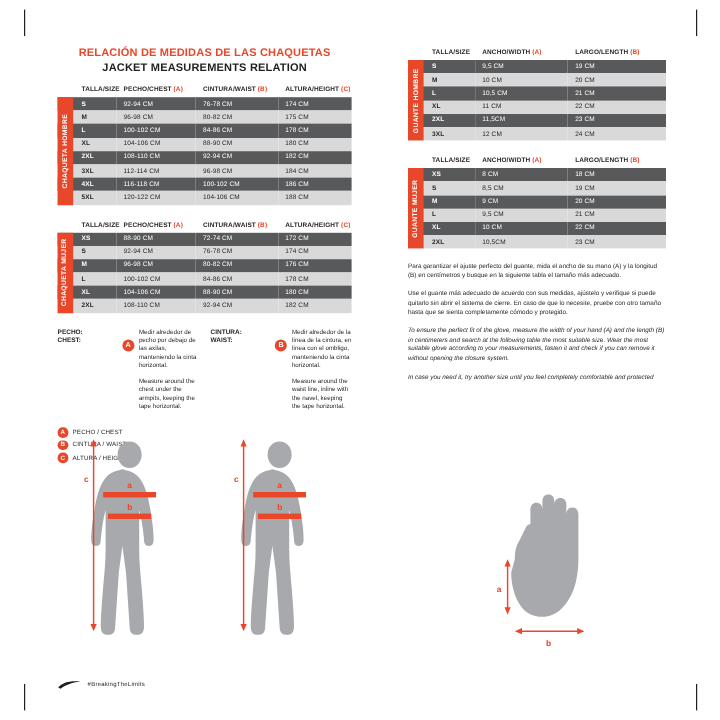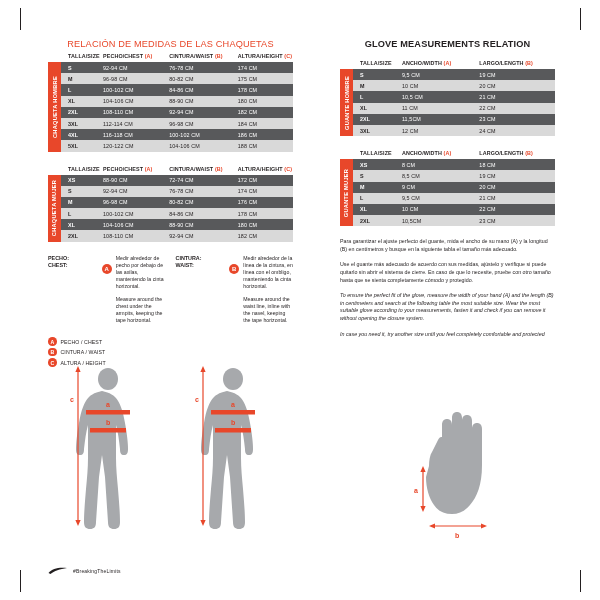--- a/index.html
+++ b/index.html
@@ -20,21 +20,21 @@
     position:absolute; background:#231f20;
   }
   .cm-v { width:1px; height:22px; }
 
   .col-left { position:absolute; left:48px; top:38px; width:245px; }
   .col-right { position:absolute; left:340px; top:38px; width:215px; }
 
   .title-es {
     color:#e8472a;
     font-size:9.2px;
-    font-weight:normal;
+    font-weight:bold;
     letter-spacing:0.15px;
     text-align:center;
     line-height:12px;
   }
   .title-en {
     color:#231f20;
     font-size:9.2px;
     font-weight:bold;
     letter-spacing:0.15px;
     text-align:center;
@@ -144,20 +144,21 @@
 
 <div class="page">
 
   <div class="crop-mark cm-v" style="left:20px; top:8px;"></div>
   <div class="crop-mark cm-v" style="left:580px; top:8px;"></div>
   <div class="crop-mark cm-v" style="left:20px; top:570px;"></div>
   <div class="crop-mark cm-v" style="left:580px; top:570px;"></div>
 
   <div class="col-left">
     <div class="title-es">RELACIÓN DE MEDIDAS DE LAS CHAQUETAS</div>
+    <div class="title-en">JACKET MEASUREMENTS RELATION</div>
 
     <div class="tblwrap">
       <div class="sidebar" id="men-jacket-sidebar" style="top: 12px; height: 90px;">
         <span>CHAQUETA HOMBRE</span>
       </div>
       <table class="sz">
         <thead>
           <tr>
             <th class="first" style="width:20%">TALLA/SIZE</th>
             <th style="width:27%"><span>PECHO/CHEST</span> <span class="mk">(A)</span></th>
@@ -348,21 +349,20 @@
       <text x="58" y="45" font-family="Liberation Sans, sans-serif" font-size="7" font-weight="bold" fill="#e8472a">a</text>
       <text x="58" y="63" font-family="Liberation Sans, sans-serif" font-size="7" font-weight="bold" fill="#e8472a">b</text>
       <text x="22" y="40" font-family="Liberation Sans, sans-serif" font-size="7" font-weight="bold" fill="#e8472a">c</text>
       <text x="183" y="45" font-family="Liberation Sans, sans-serif" font-size="7" font-weight="bold" fill="#e8472a">a</text>
       <text x="183" y="63" font-family="Liberation Sans, sans-serif" font-size="7" font-weight="bold" fill="#e8472a">b</text>
       <text x="147" y="40" font-family="Liberation Sans, sans-serif" font-size="7" font-weight="bold" fill="#e8472a">c</text>
     </svg>
   </div>
 
   <div class="col-right">
-    <div class="title-en">GLOVE MEASUREMENTS RELATION</div>
 
     <div class="tblwrap">
       <div class="sidebar" id="men-glove-sidebar" style="top: 12px; height: 67px;">
         <span>GUANTE HOMBRE</span>
       </div>
       <table class="sz">
         <thead>
           <tr>
             <th class="first" style="width:26%">TALLA/SIZE</th>
             <th style="width:36%"><span>ANCHO/WIDTH</span> <span class="mk">(A)</span></th>

